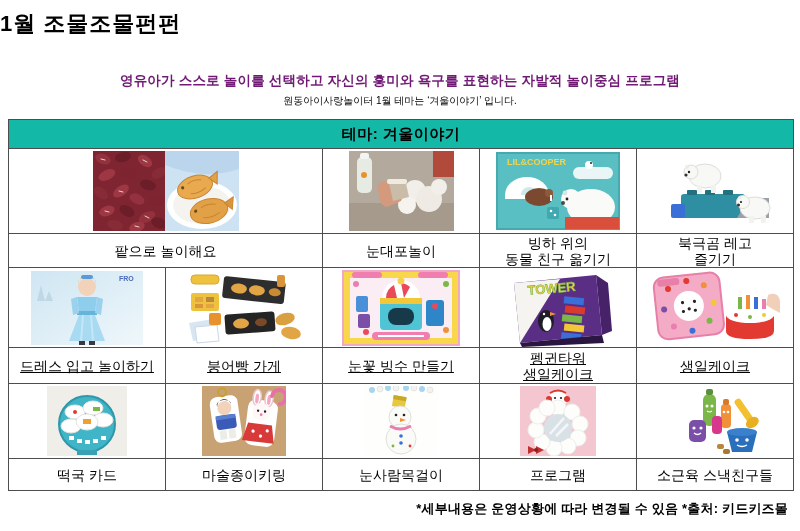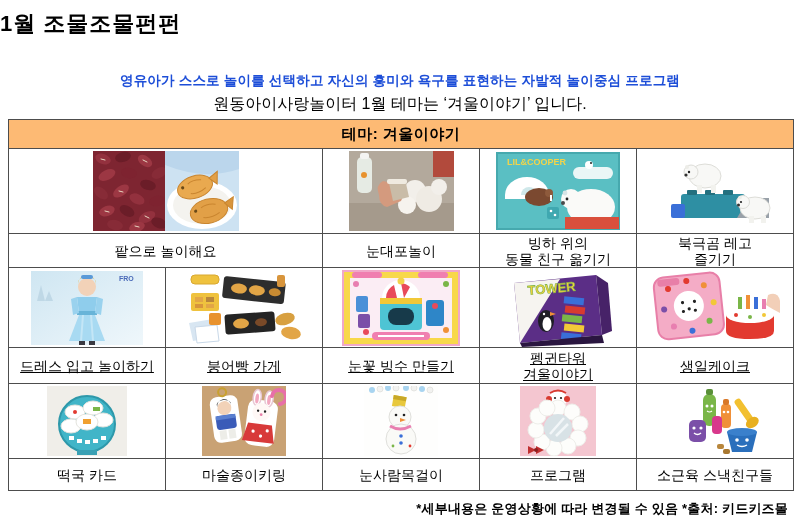--- a/index.html
+++ b/index.html
@@ -1,26 +1,26 @@
 <!DOCTYPE html>
 <html><head>
 <meta charset="utf-8">
 <style>
   html,body{margin:0;padding:0;background:#fff;}
   .page{position:relative;width:800px;height:531px;background:#fff;overflow:hidden;
         font-family:"Liberation Sans",sans-serif;color:#000;}
   .title{position:absolute;top:9px;left:0;width:100%;text-align:left;
          font-size:22px;font-weight:700;letter-spacing:1px;}
   .sub-blue{position:absolute;top:72px;left:0;width:100%;text-align:center;
-            font-size:13.5px;font-weight:700;color:#1d4ed8;letter-spacing:.2px;}
+            font-size:13.5px;font-weight:700;color:#701a75;letter-spacing:.2px;}
   .sub-black{position:absolute;top:94px;left:0;width:100%;text-align:center;
-             font-size:16px;font-weight:400;}
+             font-size:10px;font-weight:400;}
   table.grid{position:absolute;top:119px;left:8px;width:786px;border-collapse:collapse;table-layout:fixed;}
   table.grid td{border:1px solid #4d4d4d;padding:0;text-align:center;vertical-align:middle;}
-  td.theme{background:#fdba74;height:28px;font-size:15px;font-weight:700;letter-spacing:.5px;}
+  td.theme{background:#14b8a6;height:28px;font-size:15px;font-weight:700;letter-spacing:.5px;}
   tr.imgs1 td{height:84px;}
   tr.imgs2 td{height:79px;}
   tr.imgs3 td{height:74px;}
   tr.caps1 td{height:33px;}
   tr.caps2 td{height:35px;text-decoration:underline;}
   tr.caps3 td{height:31px;}
   td.cap{font-size:14px;line-height:16px;white-space:pre-line;}
   .imgwrap{display:flex;justify-content:center;gap:0;}
   svg{display:block;}
   .footnote{position:absolute;top:500px;right:12px;font-size:13px;font-weight:700;letter-spacing:.2px;}
@@ -331,21 +331,21 @@
           </svg>
         </div>
       </td>
     </tr>
 
     <tr class="caps2">
       <td class="cap">드레스 입고 놀이하기</td>
       <td class="cap">붕어빵 가게</td>
       <td class="cap">눈꽃 빙수 만들기</td>
       <td class="cap">펭귄타워
-겨울이야기</td>
+생일케이크</td>
       <td class="cap">생일케이크</td>
     </tr>
 
     <tr class="imgs3">
       <td>
         <div class="imgwrap">
           <svg width="80" height="70" viewBox="0 0 80 70">
             <rect width="80" height="70" fill="#F0EEE9"></rect>
             <circle cx="40" cy="38" r="28" fill="#41B5C8" stroke="#2E98AA" stroke-width="2"></circle>
             <g fill="#FFFFFF" stroke="#E4E4DE" stroke-width="1">

